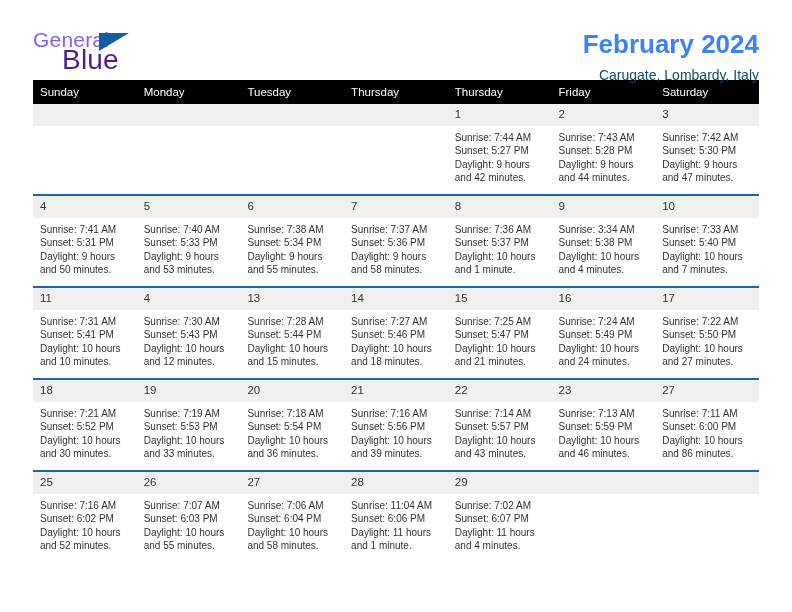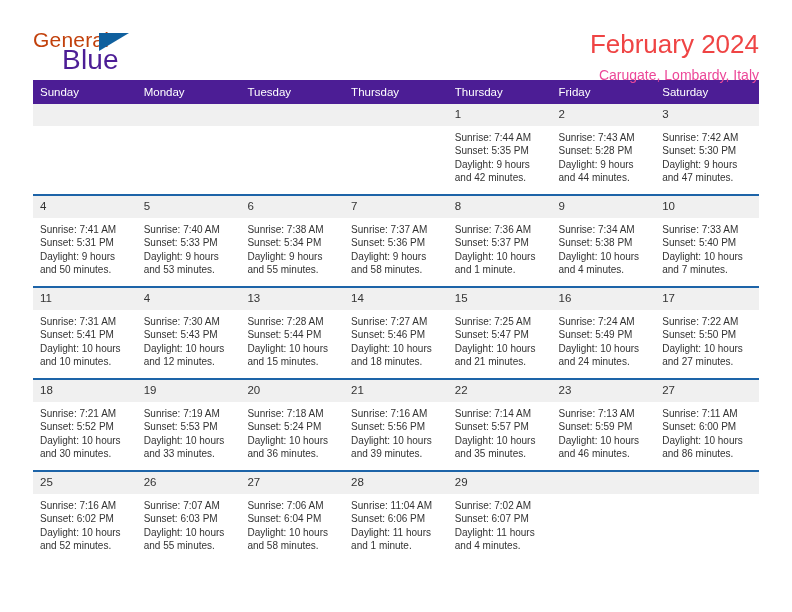--- a/index.html
+++ b/index.html
@@ -36,21 +36,21 @@
     width: 120px;
     height: 52px;
     flex: none;
   }
   .brand-general {
     position: absolute;
     left: 0;
     top: 0;
     font-size: 21px;
     letter-spacing: .2px;
-    color: #c2410c;
+    color: #8b5cf6;
     line-height: 24px;
   }
   .brand-blue {
     position: absolute;
     left: 29px;
     top: 20px;
     font-size: 28px;
     letter-spacing: .2px;
     color: #4c1d95;
     line-height: 24px;
@@ -64,42 +64,42 @@
     border-left: 30px solid #10609e;
     border-bottom: 18px solid transparent;
   }
 
   .titles {
     text-align: right;
     padding-top: 1px;
   }
   .cal-title {
     font-size: 26px;
-    font-weight: normal;
-    color: #ef4444;
+    font-weight: bold;
+    color: #3b82f6;
     line-height: 30px;
     white-space: nowrap;
   }
   .cal-sub {
     font-size: 14px;
-    color: #ec4899;
+    color: #0c4a6e;
     line-height: 18px;
     margin-top: 7px;
     white-space: nowrap;
   }
 
   
   .cal {
     width: 726px;
     border-collapse: collapse;
     table-layout: fixed;
     margin-top: 8px;
   }
   .cal th {
-    background: #4c1d95;
+    background: #000000;
     color: #ffffff;
     font-size: 11.5px;
     font-weight: normal;
     text-align: left;
     padding: 6px 0 6px 7px;
     height: 20px;
     box-sizing: border-box;
   }
   .cal td {
     vertical-align: top;
@@ -172,21 +172,21 @@
           <td>
             <div class="daynum empty">&nbsp;</div>
           </td>
           <td>
             <div class="daynum empty">&nbsp;</div>
           </td>
           <td>
             <div class="daynum">1</div>
             <div class="info">
               <div>Sunrise: 7:44 AM</div>
-              <div>Sunset: 5:35 PM</div>
+              <div>Sunset: 5:27 PM</div>
               <div>Daylight: 9 hours</div>
               <div>and 42 minutes.</div>
             </div>
           </td>
           <td>
             <div class="daynum">2</div>
             <div class="info">
               <div>Sunrise: 7:43 AM</div>
               <div>Sunset: 5:28 PM</div>
               <div>Daylight: 9 hours</div>
@@ -245,21 +245,21 @@
             <div class="info">
               <div>Sunrise: 7:36 AM</div>
               <div>Sunset: 5:37 PM</div>
               <div>Daylight: 10 hours</div>
               <div>and 1 minute.</div>
             </div>
           </td>
           <td>
             <div class="daynum">9</div>
             <div class="info">
-              <div>Sunrise: 7:34 AM</div>
+              <div>Sunrise: 3:34 AM</div>
               <div>Sunset: 5:38 PM</div>
               <div>Daylight: 10 hours</div>
               <div>and 4 minutes.</div>
             </div>
           </td>
           <td>
             <div class="daynum">10</div>
             <div class="info">
               <div>Sunrise: 7:33 AM</div>
               <div>Sunset: 5:40 PM</div>
@@ -349,41 +349,41 @@
               <div>Sunrise: 7:19 AM</div>
               <div>Sunset: 5:53 PM</div>
               <div>Daylight: 10 hours</div>
               <div>and 33 minutes.</div>
             </div>
           </td>
           <td>
             <div class="daynum">20</div>
             <div class="info">
               <div>Sunrise: 7:18 AM</div>
-              <div>Sunset: 5:24 PM</div>
+              <div>Sunset: 5:54 PM</div>
               <div>Daylight: 10 hours</div>
               <div>and 36 minutes.</div>
             </div>
           </td>
           <td>
             <div class="daynum">21</div>
             <div class="info">
               <div>Sunrise: 7:16 AM</div>
               <div>Sunset: 5:56 PM</div>
               <div>Daylight: 10 hours</div>
               <div>and 39 minutes.</div>
             </div>
           </td>
           <td>
             <div class="daynum">22</div>
             <div class="info">
               <div>Sunrise: 7:14 AM</div>
               <div>Sunset: 5:57 PM</div>
               <div>Daylight: 10 hours</div>
-              <div>and 35 minutes.</div>
+              <div>and 43 minutes.</div>
             </div>
           </td>
           <td>
             <div class="daynum">23</div>
             <div class="info">
               <div>Sunrise: 7:13 AM</div>
               <div>Sunset: 5:59 PM</div>
               <div>Daylight: 10 hours</div>
               <div>and 46 minutes.</div>
             </div>

